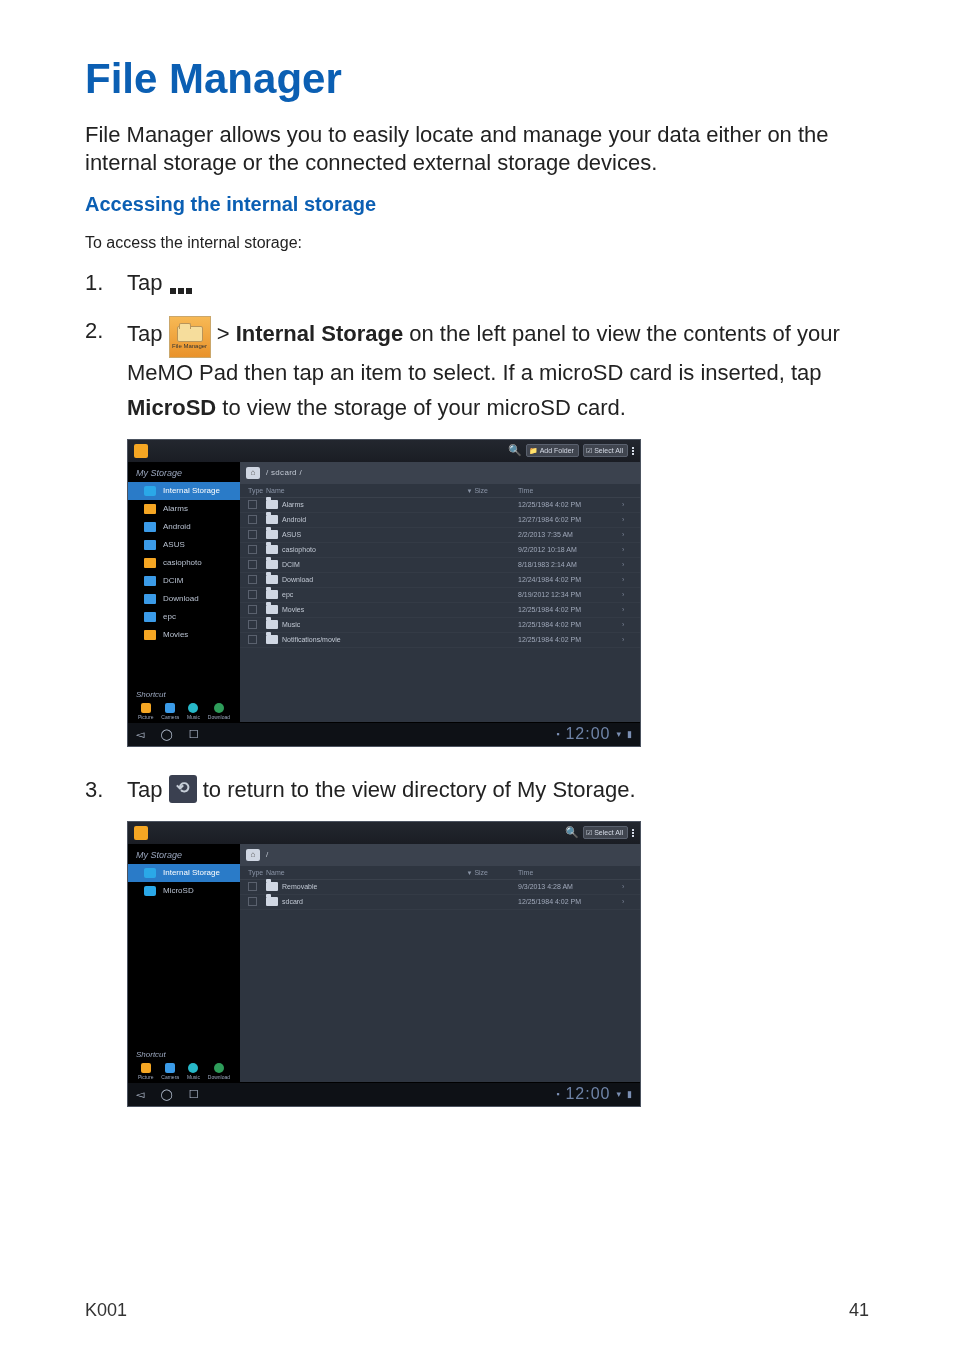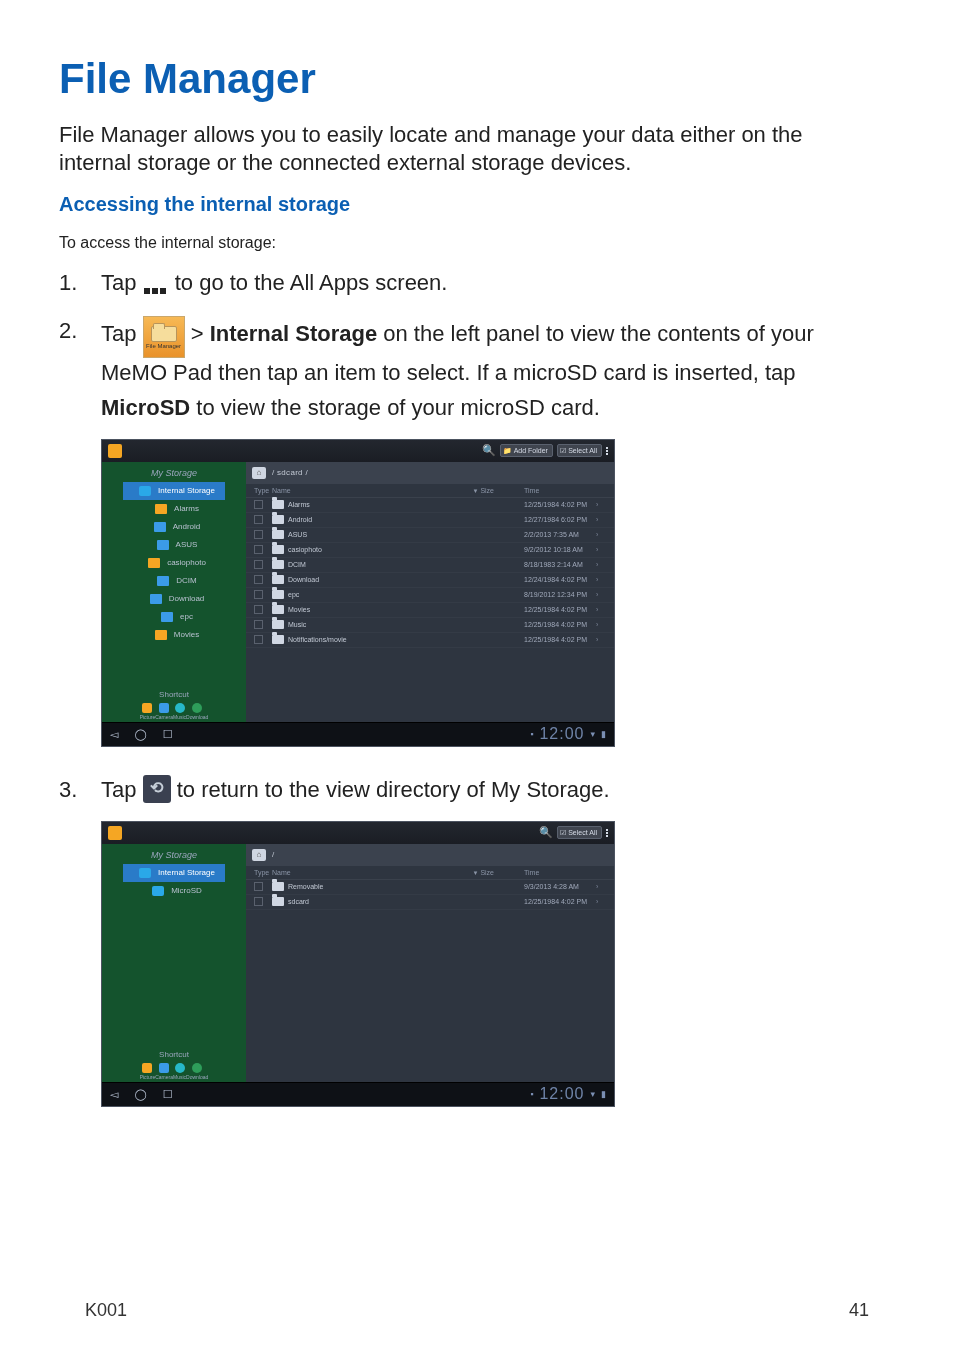--- a/index.html
+++ b/index.html
@@ -5,21 +5,21 @@
     * { margin: 0; padding: 0; box-sizing: border-box; }
     body {
       width: 954px;
       height: 1357px;
       font-family: "Segoe UI", "Myriad Pro", Arial, sans-serif;
       background: #fff;
       position: relative;
       color: #222;
     }
     .page {
-      padding: 55px 85px 40px 59px;
+      padding: 55px 85px 40px 85px;
       height: 100%;
       position: relative;
     }
     h1.title {
       color: #0b5fb3;
       font-size: 42px;
       font-weight: 700;
       margin-bottom: 18px;
     }
     .intro {
@@ -127,36 +127,36 @@
       height: 13px; background: #40454f; border: 1px solid #5a616e; border-radius: 2px;
       color: #d5dbe6; font-size: 7px; padding: 0 4px 0 2px; display: flex; align-items: center; gap: 2px;
       line-height: 12px;
     }
     .tbr .menu {
       color: #d5dbe6; font-size: 9px; display: flex; flex-direction: column; gap: 1px;
     }
     .tbr .menu span { width: 2px; height: 2px; background: #d5dbe6; display: block; }
     .ss-body { display: flex; min-height: 260px; }
     .ss-side {
-      width: 144px; background: #14532d;
-      display: flex; flex-direction: column; align-items: center;
+      width: 112px; background: #000000;
+      display: flex; flex-direction: column;
     }
     .side-title { color: #9aa6bd; font-size: 9px; padding: 6px 8px 4px 8px; font-style: italic; }
     .side-item {
       display: flex; align-items: center; gap: 7px; padding: 4px 10px 4px 16px; color: #b8c1d0;
       font-size: 8px;
     }
     .side-item.sel { background: #2a7bc8; color: #fff; }
     .side-item.first.sel { position: relative; }
     .sic { width: 12px; height: 10px; display: inline-block; border-radius: 1px; position: relative; }
     .sic.folder-o { background: #f5a623; }
     .sic.folder-b { background: #3b9be8; }
     .sic.chip { background: #2aa8e8; border-radius: 2px; }
     .side-spacer { flex: 1; }
-    .side-shortcut { color: #9aa6bd; font-size: 8px; padding: 4px 8px 2px 8px; }
+    .side-shortcut { color: #9aa6bd; font-size: 8px; padding: 4px 8px 2px 8px; font-style: italic; }
     .side-shrow { display: flex; justify-content: space-around; padding: 2px 6px 2px 6px; }
     .side-shrow .sh { display: flex; flex-direction: column; align-items: center; gap: 1px; color: #9aa6bd; font-size: 5px; }
     .side-shrow .sh .dot { width: 10px; height: 10px; background: #3b9be8; border-radius: 2px; }
     .side-shrow .sh .dot.g { background: #2e9d5a; border-radius: 50%; }
     .side-shrow .sh .dot.o { background: #f5a623; }
     .side-shrow .sh .dot.c { background: #27b8c9; border-radius: 50%; }
     .ss-main { flex: 1; background: #2e3540; display: flex; flex-direction: column; }
     .crumb { background: #3b424e; height: 22px; display: flex; align-items: center; padding: 0 6px; gap: 6px; }
     .crumb .home {
       width: 14px; height: 12px; background: #cfd6e2; border-radius: 2px; display: inline-flex; align-items: center; justify-content: center; color: #555; font-size: 8px;
@@ -213,21 +213,20 @@
 
   <ol class="steps">
 
     <li>
       <span class="num">1.</span>
       <span class="body">
         <span>Tap </span>
         <span class="inline-icon apps-grid-icon">
           <span></span><span></span><span></span><br><span></span><span></span><span></span>
         </span>
-        <span> to go to the All Apps screen.</span>
       </span>
     </li>
 
     <li>
       <span class="num">2.</span>
       <span class="body">
         <span>Tap </span>
         <span class="inline-icon fm-icon">
           <span class="fm-folder"></span>
           <span class="cap">File Manager</span>

